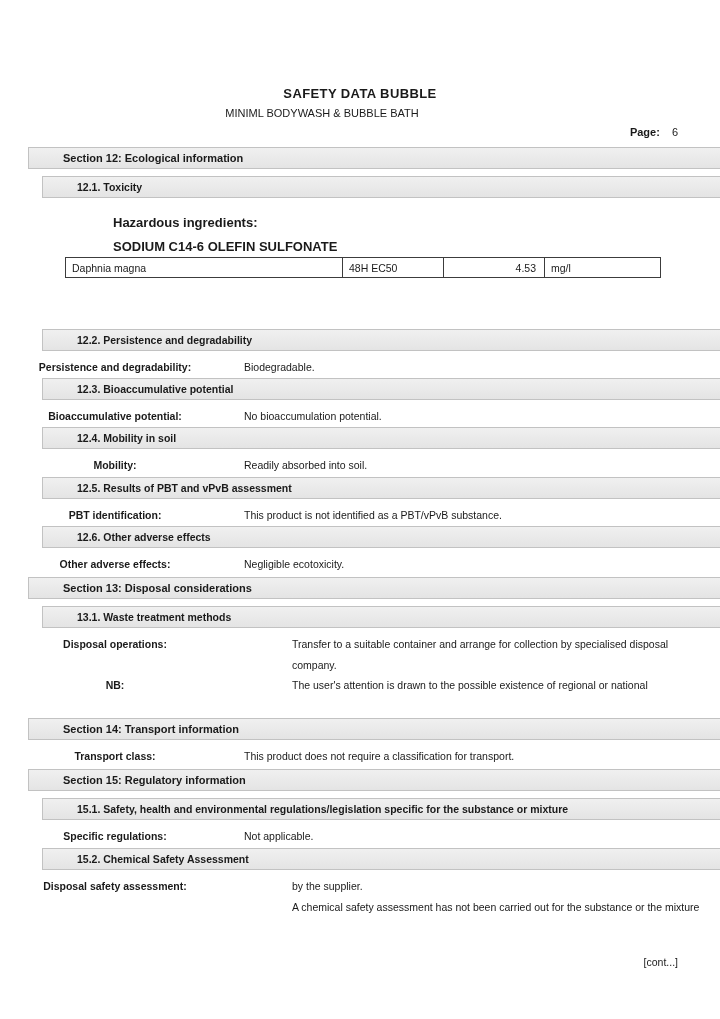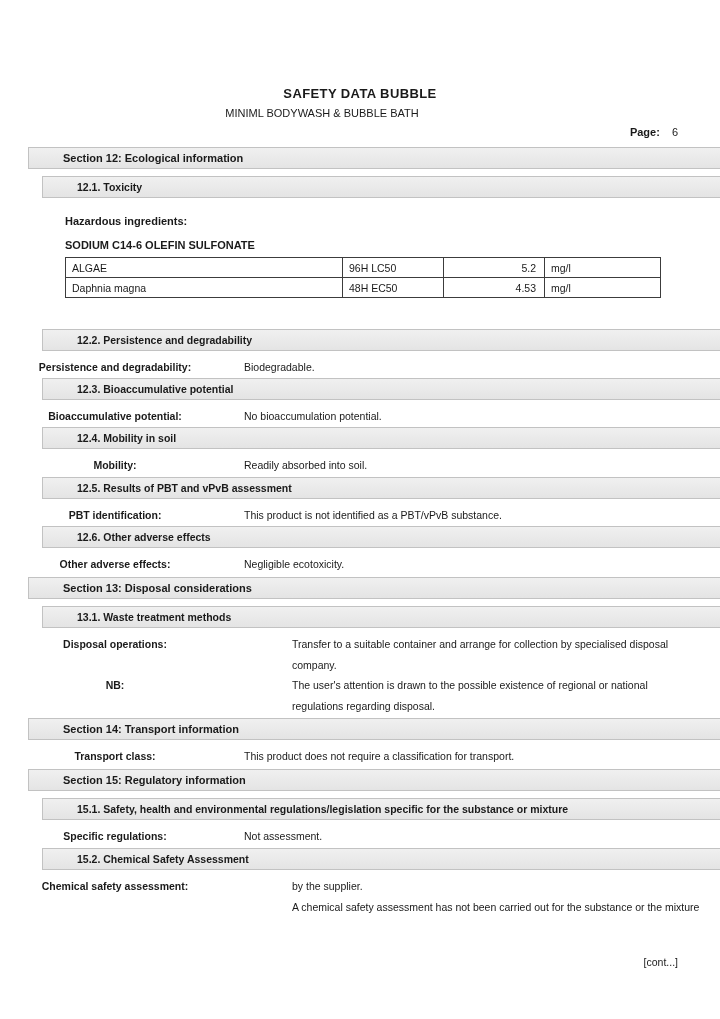--- a/index.html
+++ b/index.html
@@ -17,21 +17,21 @@
 
   .bar {
     background:linear-gradient(#f0f0f0,#e4e4e4);
     border:1px solid #c2c2c2;
     height:20px; line-height:20px; font-weight:bold; box-sizing:content-box;
   }
   .bar-l1 { left:28px; width:678px; font-size:11px; padding-left:34px; }
   .bar-l2 { left:42px; width:648px; font-size:10.5px; padding-left:34px; }
 
   .b { font-weight:bold; }
-  .txt { font-size:11px; }
+  .txt { font-size:13px;margin-left:48px; }
 
   .tox-table { left:65px; top:257px; border-collapse:collapse; table-layout:fixed; }
   .tox-table td {
     border:1px solid #3c3c3c; height:19px; font-size:10.5px;
     padding:0 6px; overflow:hidden; white-space:nowrap;
   }
   .tox-table .c-species { width:264px; }
   .tox-table .c-test    { width:88px; }
   .tox-table .c-value   { width:86px; text-align:right; padding-right:8px; }
   .tox-table .c-unit    { width:103px; }
@@ -56,26 +56,20 @@
   </div>
 
   <div class="abs bar bar-l1" style="top:147px;">Section 12: Ecological information</div>
   <div class="abs bar bar-l2" style="top:176px;">12.1. Toxicity</div>
 
   <div class="abs txt b" style="top:215px; left:65px;">Hazardous ingredients:</div>
   <div class="abs txt b" style="top:239px; left:65px;">SODIUM C14-6 OLEFIN SULFONATE</div>
 
   <table class="abs tox-table">
     <tbody>
-      <tr>
-        <td class="c-species">ALGAE</td>
-        <td class="c-test">96H LC50</td>
-        <td class="c-value">5.2</td>
-        <td class="c-unit">mg/l</td>
-      </tr>
       <tr>
         <td class="c-species">Daphnia magna</td>
         <td class="c-test">48H EC50</td>
         <td class="c-value">4.53</td>
         <td class="c-unit">mg/l</td>
       </tr>
     </tbody>
   </table>
 
   <div class="abs bar bar-l2" style="top:329px;">12.2. Persistence and degradability</div>
@@ -116,42 +110,41 @@
     <div class="kv-value">
       <div class="val-line">Transfer to a suitable container and arrange for collection by specialised disposal</div>
       <div class="val-line">company.</div>
     </div>
   </div>
 
   <div class="abs kv" style="top:675px;">
     <div class="kv-label">NB:</div>
     <div class="kv-value">
       <div class="val-line">The user's attention is drawn to the possible existence of regional or national</div>
-      <div class="val-line">regulations regarding disposal.</div>
     </div>
   </div>
 
   <div class="abs bar bar-l1" style="top:718px;">Section 14: Transport information</div>
   <div class="abs kv" style="top:746px;">
     <div class="kv-label">Transport class:</div>
     <div class="kv-value">This product does not require a classification for transport.</div>
   </div>
 
   <div class="abs bar bar-l1" style="top:769px;">Section 15: Regulatory information</div>
   <div class="abs bar bar-l2" style="top:798px;">15.1. Safety, health and environmental regulations/legislation specific for the substance or mixture</div>
 
   <div class="abs kv" style="top:826px;">
     <div class="kv-label">Specific regulations:</div>
-    <div class="kv-value">Not assessment.</div>
+    <div class="kv-value">Not applicable.</div>
   </div>
 
   <div class="abs bar bar-l2" style="top:848px;">15.2. Chemical Safety Assessment</div>
 
   <div class="abs kv" style="top:876px;">
-    <div class="kv-label">Chemical safety assessment:</div>
+    <div class="kv-label">Disposal safety assessment:</div>
     <div class="kv-value">
       <div class="val-line">by the supplier.</div>
       <div class="val-line">A chemical safety assessment has not been carried out for the substance or the mixture</div>
     </div>
   </div>
 
   <div class="abs cont-marker">[cont...]</div>
 
 </div>
 

